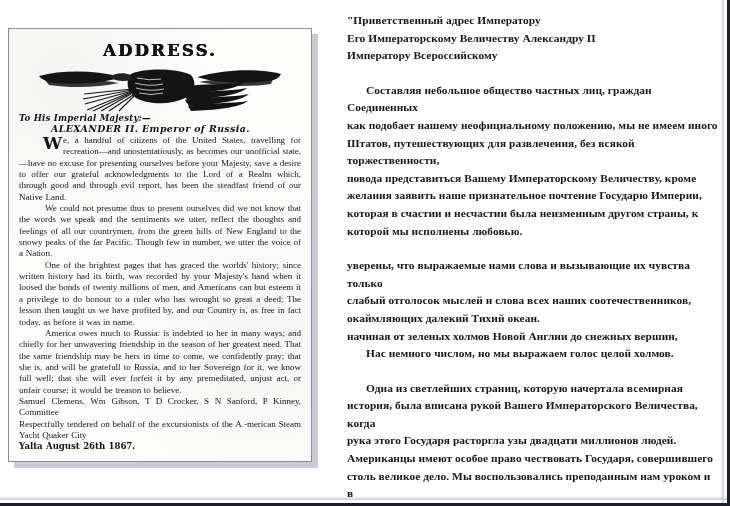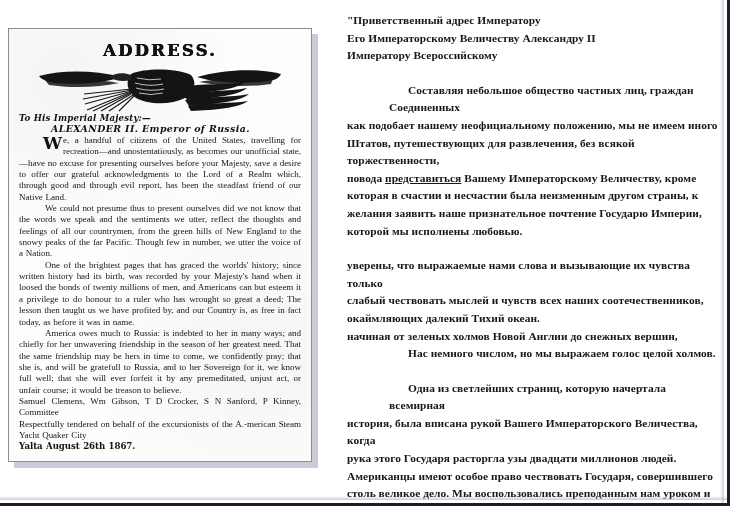--- a/index.html
+++ b/index.html
@@ -170,23 +170,23 @@
   #translation p {
     margin: 0;
     font-family: "Liberation Serif", serif;
     font-weight: bold;
     font-size: 11.4px;
     line-height: 17.6px;
     color: #17171a;
     text-align: left;
     letter-spacing: 0.05px;
   }
-  #translation p.indented { text-indent: 19px; margin-left: 42px; }
+  #translation p.indented { text-indent: 19px; }
   #translation .gap { height: 17px; }
-  .u { text-decoration: underline; }
+  .u { }
 </style>
 </head>
 <body>
 
 <div id="page">
 
   <div id="scan-wrap">
     <div id="scan-shadow"></div>
     <div id="scan">
 
@@ -265,28 +265,28 @@
     <p>"Приветственный адрес Императору</p>
     <p>Его Императорскому Величеству Александру II</p>
     <p>Императору Всероссийскому</p>
 
     <div class="gap"></div>
 
     <p class="indented">Составляя небольшое общество частных лиц, граждан Соединенных</p>
     <p>как подобает нашему неофициальному положению, мы не имеем иного</p>
     <p>Штатов, путешествующих для развлечения, без всякой торжественности,</p>
     <p><span>повода </span><span class="u">представиться</span><span> Вашему Императорскому Величеству, кроме</span></p>
+    <p>желания заявить наше признательное почтение Государю Империи,</p>
     <p>которая в счастии и несчастии была неизменным другом страны, к</p>
-    <p>желания заявить наше признательное почтение Государю Империи,</p>
     <p>которой мы исполнены любовью.</p>
 
     <div class="gap"></div>
 
     <p>уверены, что выражаемые нами слова и вызывающие их чувства только</p>
-    <p>слабый чествовать мыслей и чувств всех наших соотечественников,</p>
+    <p>слабый отголосок мыслей и слова всех наших соотечественников,</p>
     <p>окаймляющих далекий Тихий океан.</p>
     <p>начиная от зеленых холмов Новой Англии до снежных вершин,</p>
     <p class="indented">Нас немного числом, но мы выражаем голос целой холмов.</p>
 
     <div class="gap"></div>
 
     <p class="indented">Одна из светлейших страниц, которую начертала всемирная</p>
     <p>история, была вписана рукой Вашего Императорского Величества, когда</p>
     <p>рука этого Государя расторгла узы двадцати миллионов людей.</p>
     <p>Американцы имеют особое право чествовать Государя, совершившего</p>

